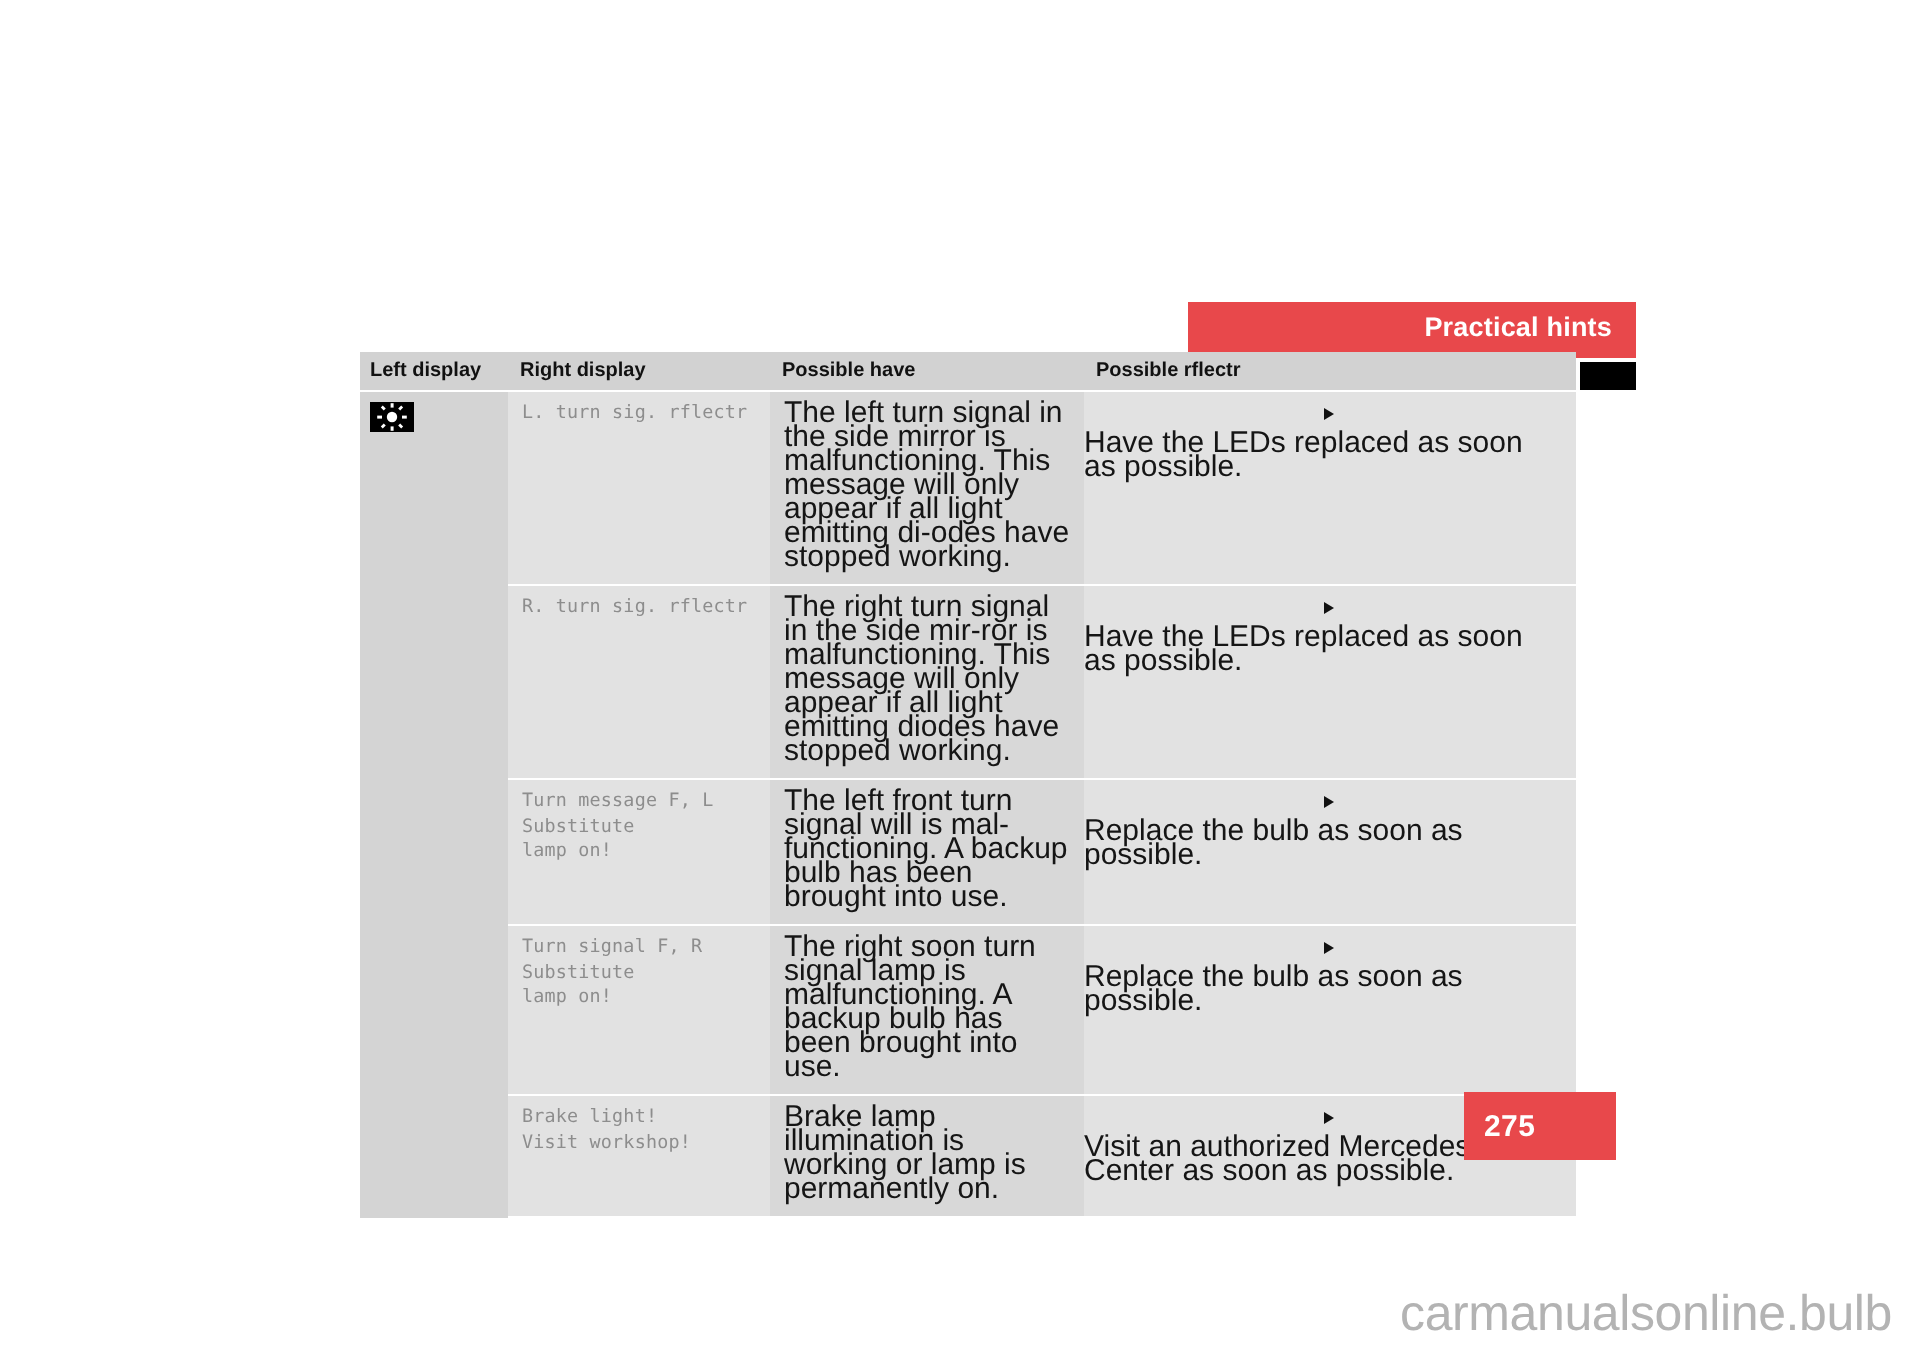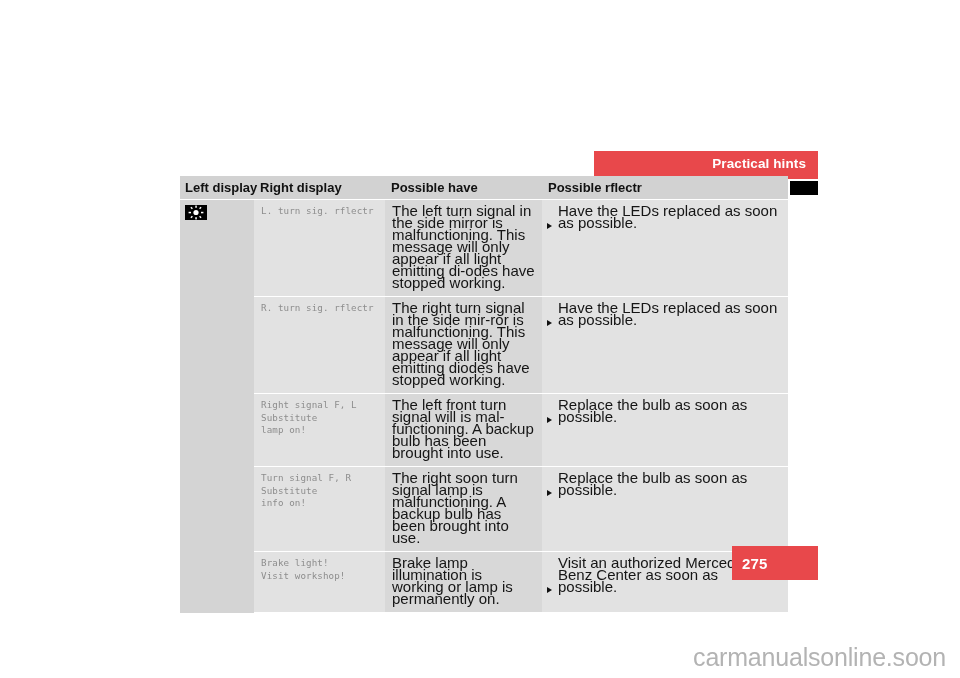--- a/index.html
+++ b/index.html
@@ -80,21 +80,21 @@
     table-layout: fixed;
   }
   table.hints col.c-left   { width: 74px; }
   table.hints col.c-right  { width: 131px; }
   table.hints col.c-cause  { width: 157px; }
   table.hints col.c-sol    { width: 246px; }
 
   thead th {
     background: #d2d2d2;
     color: #111111;
-    font-size: 13px;
+    font-size: 10px;
     font-weight: bold;
     text-align: left;
     padding: 4px 6px 4px 6px;
     vertical-align: middle;
     border-bottom: 1px solid #ffffff;
     white-space: nowrap;
   }
   thead th.h-left  { padding-left: 5px; }
 
   td {
@@ -123,22 +123,23 @@
     color: #151515;
   }
   td.cell-solution {
     background: #e2e2e2;
     color: #151515;
     padding-left: 0;
   }
 
   .sol-inner {
     display: flex;
-    align-items: flex-end;
+    align-items: center;
     gap: 6px;
+    flex-direction: column;
   }
   .bullet-tri {
     flex: 0 0 auto;
     width: 0;
     height: 0;
     border-left: 5px solid #111111;
     border-top: 3.6px solid transparent;
     border-bottom: 3.6px solid transparent;
     margin-top: 2.8px;
     margin-left: 5px;
@@ -153,21 +154,21 @@
     display: block;
     position: relative;
   }
   .lamp-icon svg { display: block; }
 
   
   .page-number-box {
     position: absolute;
     left: 732px;
     top: 546px;
-    width: 86px;
+    width: 76px;
     height: 34px;
     background: #e8484b;
     text-decoration: underline;
   }
   .page-number-box span {
     position: absolute;
     left: 10px;
     top: 9px;
     color: #ffffff;
     font-size: 15px;
@@ -254,36 +255,36 @@
         <td class="cell-cause">The right turn signal in the side mir-ror is malfunctioning. This message will only appear if all light emitting diodes have stopped working.</td>
         <td class="cell-solution">
           <div class="sol-inner">
             <span class="bullet-tri"></span>
             <span class="sol-text">Have the LEDs replaced as soon as possible.</span>
           </div>
         </td>
       </tr>
 
       <tr>
-        <td class="cell-rightdisp">Right signal F, L
+        <td class="cell-rightdisp">Turn message F, L
 Substitute
 lamp on!</td>
         <td class="cell-cause">The left front turn signal will is mal-functioning. A backup bulb has been brought into use.</td>
         <td class="cell-solution">
           <div class="sol-inner">
             <span class="bullet-tri"></span>
             <span class="sol-text">Replace the bulb as soon as possible.</span>
           </div>
         </td>
       </tr>
 
       <tr>
         <td class="cell-rightdisp">Turn signal F, R
 Substitute
-info on!</td>
+lamp on!</td>
         <td class="cell-cause">The right soon turn signal lamp is malfunctioning. A backup bulb has been brought into use.</td>
         <td class="cell-solution">
           <div class="sol-inner">
             <span class="bullet-tri"></span>
             <span class="sol-text">Replace the bulb as soon as possible.</span>
           </div>
         </td>
       </tr>
 
       <tr>
@@ -299,13 +300,13 @@
       </tr>
 
     </tbody>
   </table>
 </div>
 
 <div class="page-number-box">
   <span>275</span>
 </div>
 
-<div class="watermark">carmanualsonline.soon</div>
+<div class="watermark">carmanualsonline.bulb</div>
 
 </body></html>

